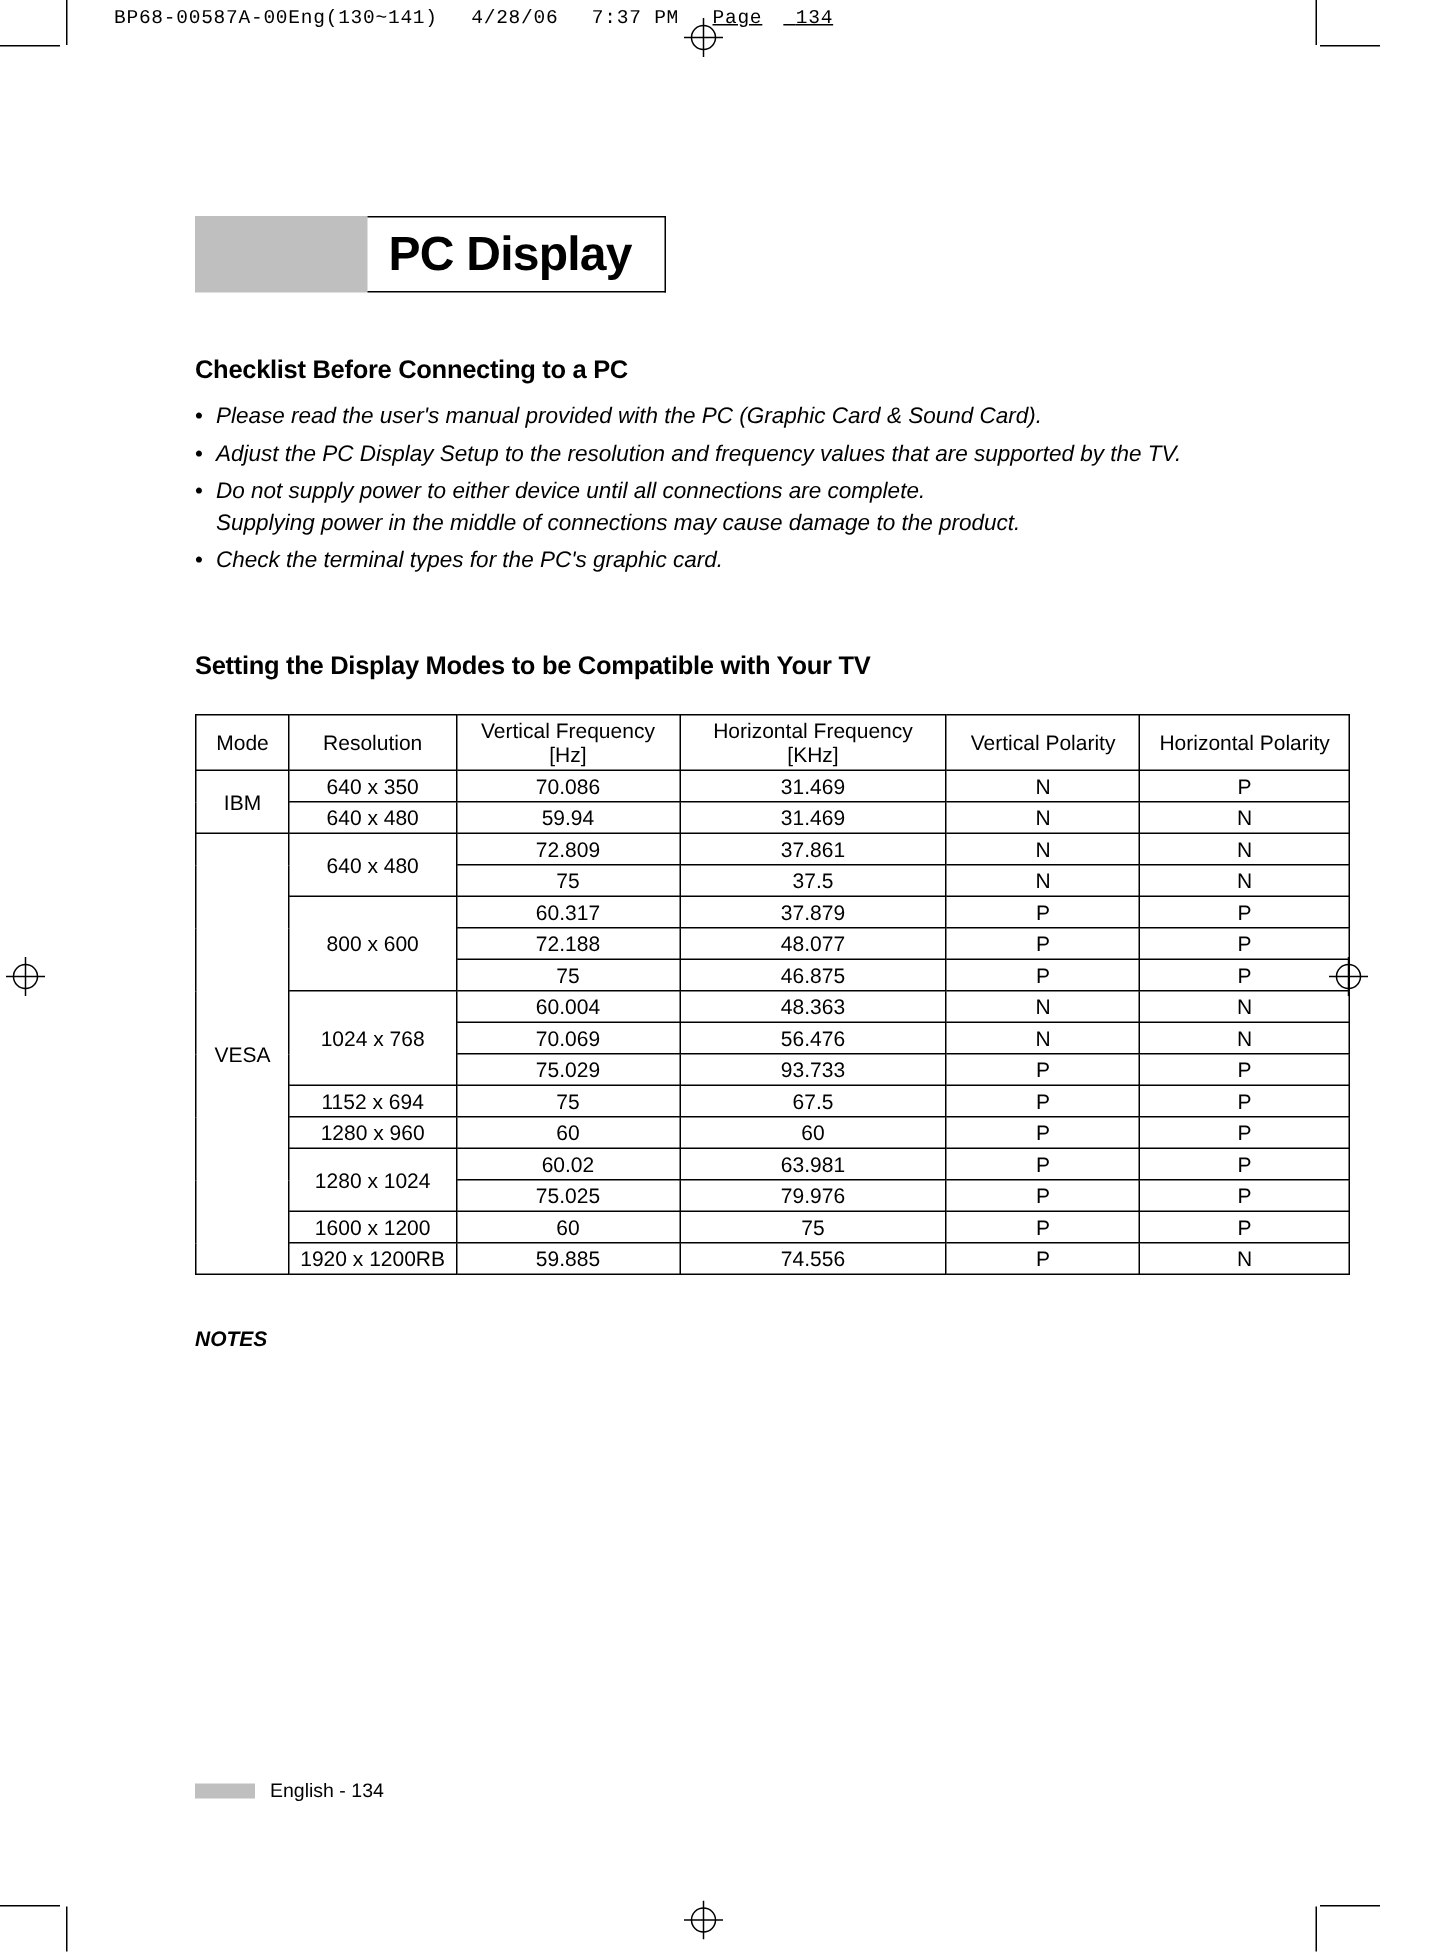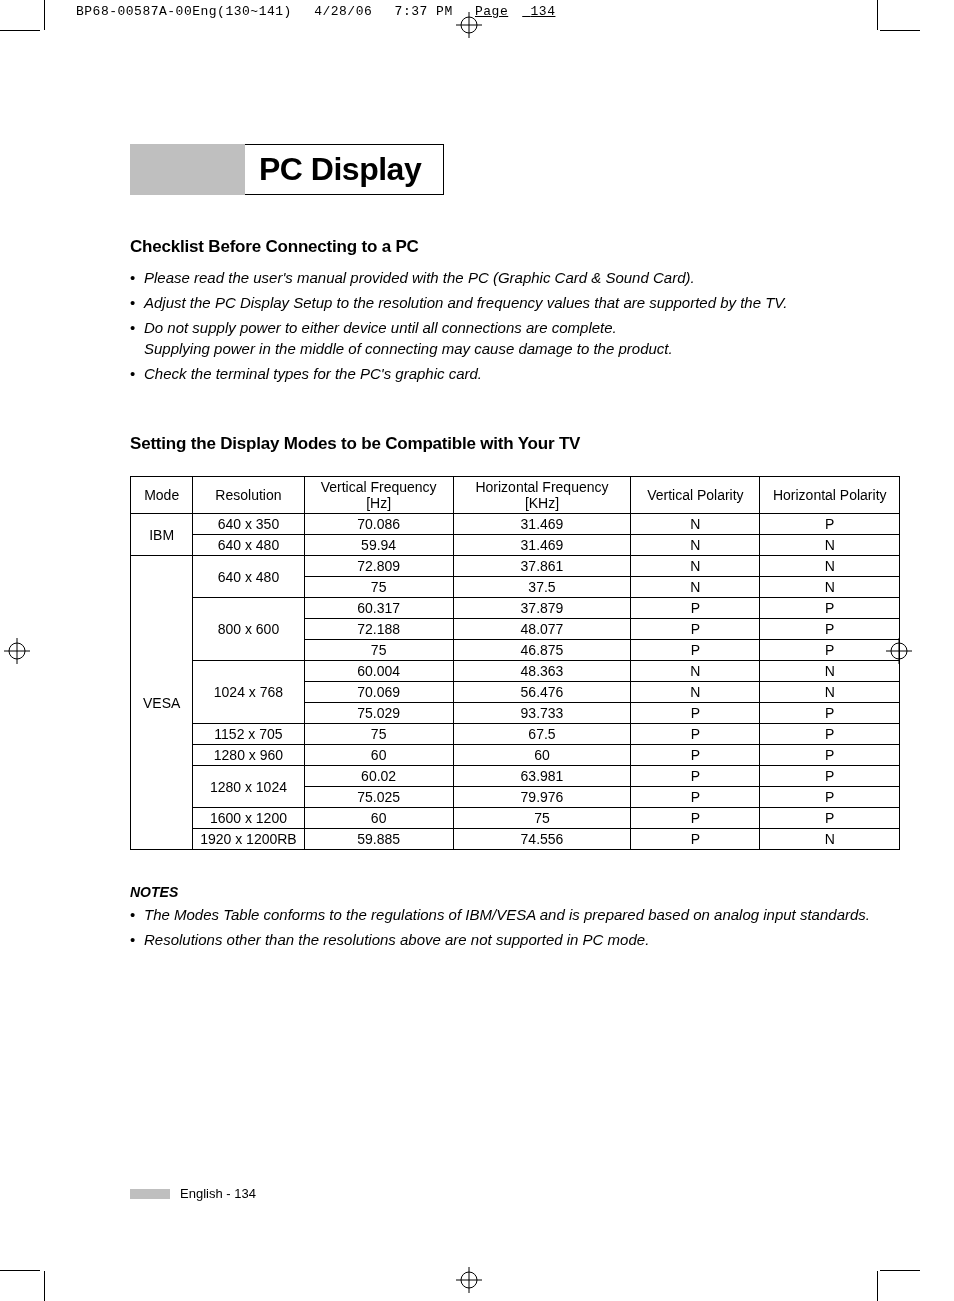--- a/index.html
+++ b/index.html
@@ -120,21 +120,21 @@
         <h1>PC Display</h1>
       </div>
     </div>
 
     <h2 class="subhead">Checklist Before Connecting to a PC</h2>
     <ul class="checklist">
       <li>Please read the user's manual provided with the PC (Graphic Card &amp; Sound Card).</li>
       <li>Adjust the PC Display Setup to the resolution and frequency values that are supported by the TV.</li>
       <li>
         <span>Do not supply power to either device until all connections are complete.</span>
-        <span class="sub">Supplying power in the middle of connecting may cause damage to the product.</span>
+        <span class="sub">Supplying power in the middle of connections may cause damage to the product.</span>
       </li>
       <li>Check the terminal types for the PC's graphic card.</li>
     </ul>
 
     <h2 class="subhead">Setting the Display Modes to be Compatible with Your TV</h2>
 
     <table class="modes">
       <thead>
         <tr>
           <th class="mode-col">Mode</th>
@@ -209,21 +209,21 @@
           <td>N</td>
           <td>N</td>
         </tr>
         <tr>
           <td>75.029</td>
           <td>93.733</td>
           <td>P</td>
           <td>P</td>
         </tr>
         <tr>
-          <td>1152 x 705</td>
+          <td>1152 x 694</td>
           <td>75</td>
           <td>67.5</td>
           <td>P</td>
           <td>P</td>
         </tr>
         <tr>
           <td>1280 x 960</td>
           <td>60</td>
           <td>60</td>
           <td>P</td>
@@ -253,24 +253,20 @@
           <td>1920 x 1200RB</td>
           <td>59.885</td>
           <td>74.556</td>
           <td>P</td>
           <td>N</td>
         </tr>
       </tbody>
     </table>
 
     <p class="notes-head">NOTES</p>
-    <ul class="notes">
-      <li>The Modes Table conforms to the regulations of IBM/VESA and is prepared based on analog input standards.</li>
-      <li>Resolutions other than the resolutions above are not supported in PC mode.</li>
-    </ul>
 
   </div>
 
   <div class="footer">
     <div class="foot-bar"></div>
     <div class="foot-txt">English - 134</div>
   </div>
 
 </div>
 

